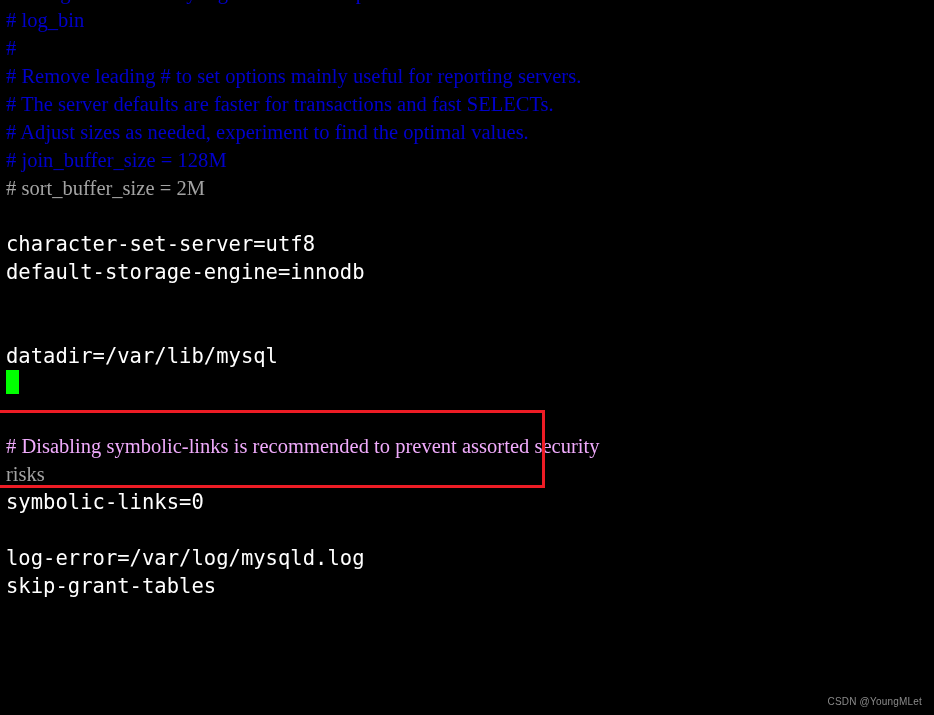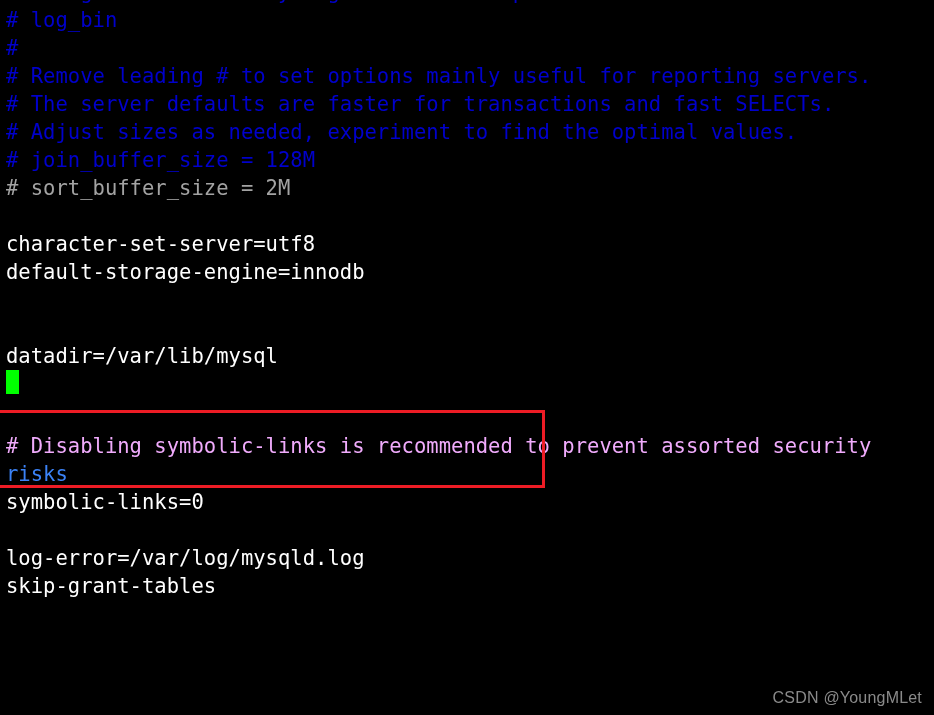--- a/index.html
+++ b/index.html
@@ -34,21 +34,21 @@
 
   .line {
     height: 28px;
     line-height: 28px;
     font-size: 20.5px;
     letter-spacing: 0.02px;
     white-space: pre;
     font-family: "DejaVu Sans Mono", "Liberation Mono", monospace;
   }
 
-  .line.comment { color: #0000CC; }
+  .line.comment { color: #0000CC; font-family: Liberation Serif, serif; }
   .line.plain   { color: #FFFFFF; }
   .line.blank   { color: transparent; }
 
   
   #cursor-block {
     position: absolute;
     left: 6px;
     top: 370px;
     width: 13px;
     height: 24px;
@@ -67,21 +67,21 @@
     pointer-events: none;
   }
 
   
   #watermark {
     position: absolute;
     right: 12px;
     bottom: 8px;
     color: #8a8a8a;
     font-family: "Liberation Sans", "DejaVu Sans", sans-serif;
-    font-size: 16px;
+    font-size: 10px;
     letter-spacing: 0.2px;
     white-space: pre;
   }
 </style>
 </head>
 <body>
 
 <div id="terminal" style="background: rgb(0, 0, 0);">
 
   <div class="code-area" id="code-area">
@@ -94,21 +94,21 @@
       <div class="line comment" style="color: rgb(0, 0, 204);"># join_buffer_size = 128M</div>
       <div class="line comment" style="color: #a3a3a3;"># sort_buffer_size = 2M</div>
       <div class="line blank"></div>
       <div class="line plain" style="color: rgb(255, 255, 255);">character-set-server=utf8</div>
       <div class="line plain" style="color: rgb(255, 255, 255);">default-storage-engine=innodb</div>
       <div class="line blank"></div>
       <div class="line blank"></div>
       <div class="line plain" style="color: rgb(255, 255, 255);">datadir=/var/lib/mysql</div>
       <div class="line blank"></div>
       <div class="line comment" style="color: #f0abfc; margin-top: 34px;"># Disabling symbolic-links is recommended to prevent assorted security</div>
-      <div class="line comment" style="color: #3b82f6;">risks</div>
+      <div class="line comment" style="color: #a3a3a3;">risks</div>
       <div class="line plain" style="color: rgb(255, 255, 255);">symbolic-links=0</div>
       <div class="line blank"></div>
       <div class="line plain" style="color: rgb(255, 255, 255);">log-error=/var/log/mysqld.log</div>
       <div class="line plain" style="color: rgb(255, 255, 255);">skip-grant-tables</div>
     </div>
 
   <div id="cursor-block" style="background: rgb(0, 255, 0);"></div>
 
   <div id="annotation-box" style="border-color: rgb(238, 28, 37);"></div>
 

